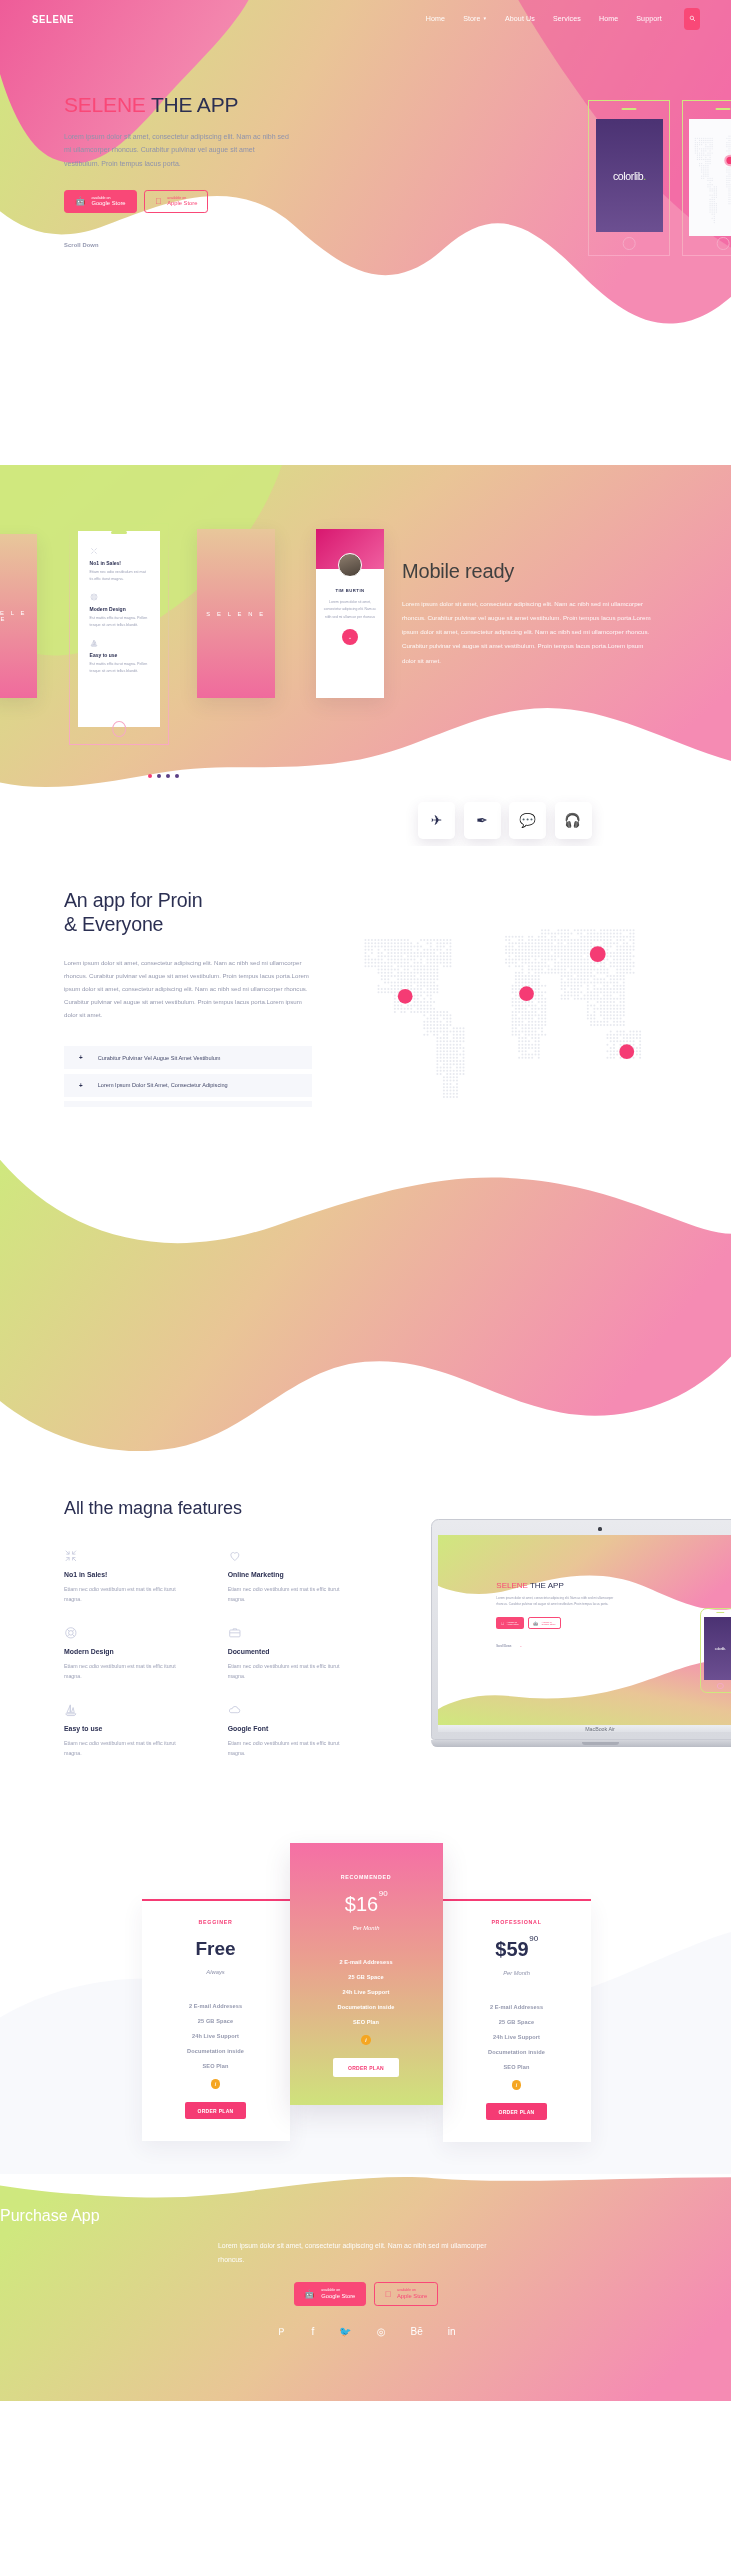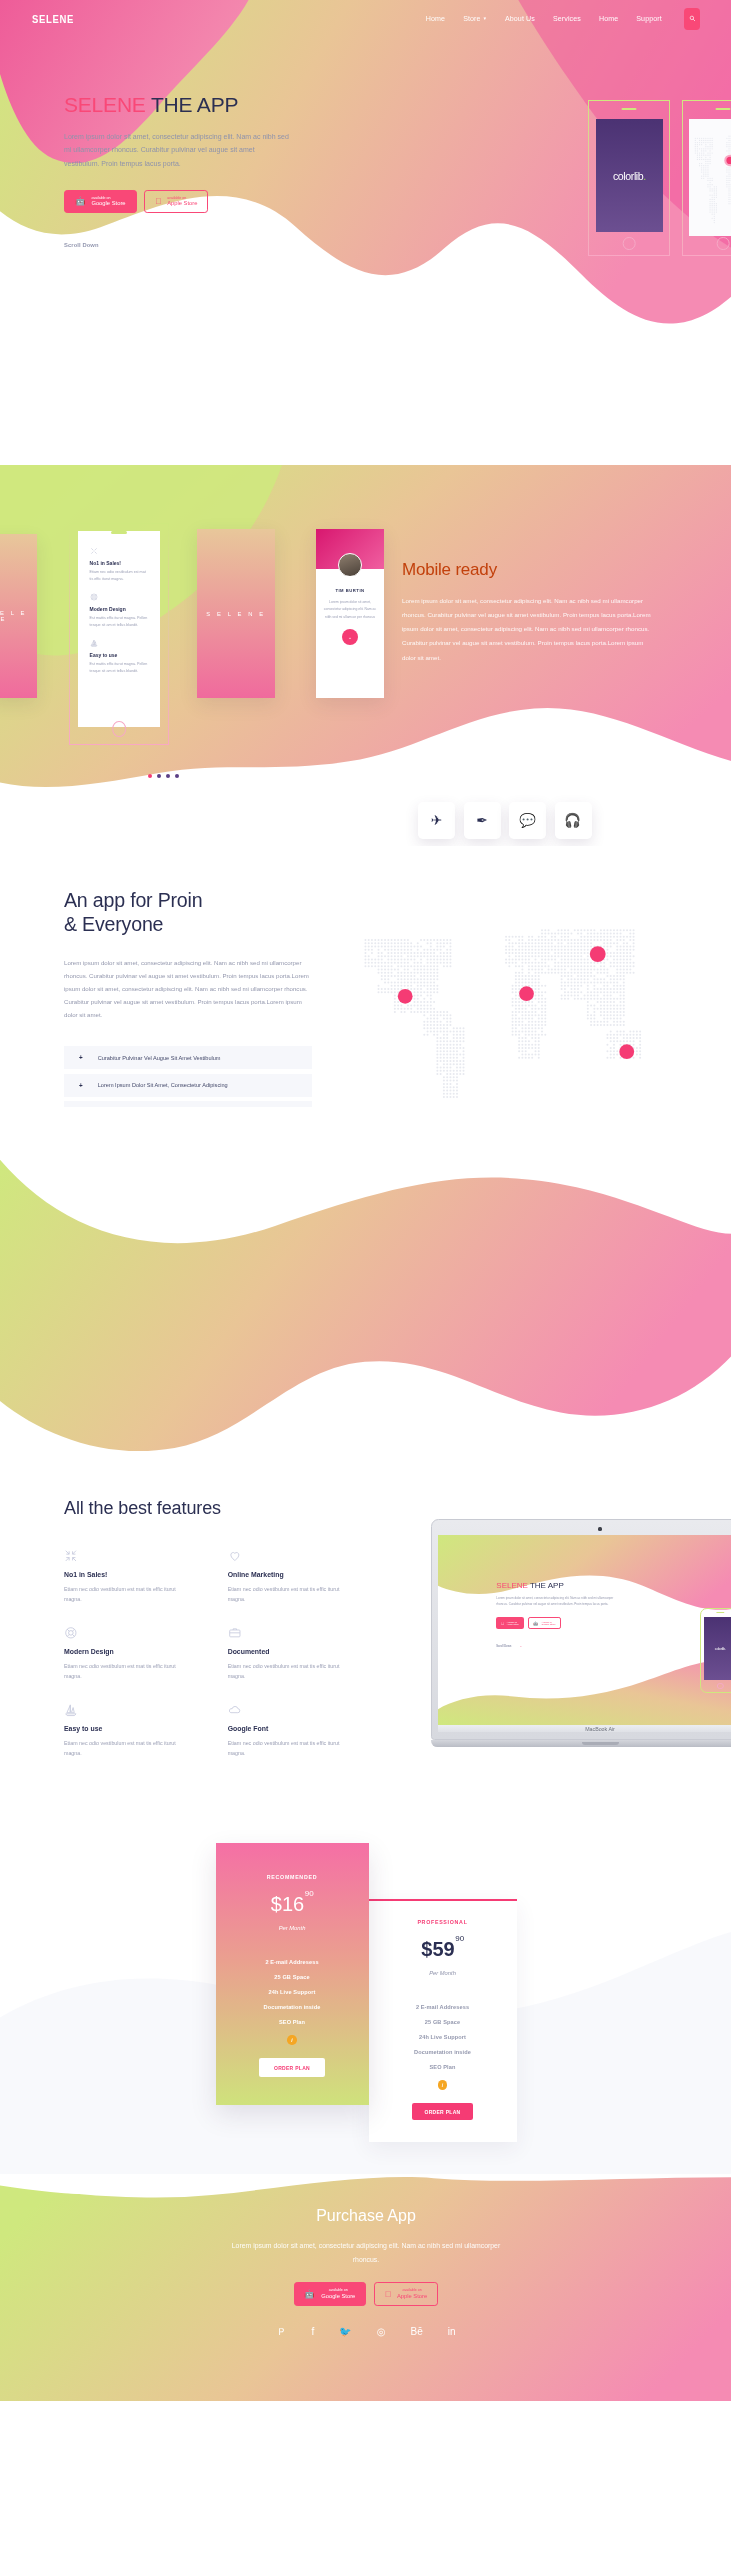--- a/index.html
+++ b/index.html
@@ -197,21 +197,21 @@
   .cc4 .circbtn {
     margin: 8.5px auto 0; width: 16px; height:16px; border-radius:50%;
     background: #f53b74; color:#fff; display:flex; align-items:center; justify-content:center;
     font-size: 5.3px;
   }
   .dots { position:absolute; left: 148px; bottom: 68px; display:flex; gap:4.8px; z-index: 15;}
   .dots i { width: 4.2px; height:4.2px; border-radius:50%; display:block; }
 
   .mr-right { width: 330px; padding: 95px 42px 0 0; position: relative; }
   .mr-title { font-family:"Liberation Sans Narrow","Liberation Sans",sans-serif;
-    font-size: 17px; color:#c2410c; font-weight: 400; letter-spacing: -0.2px;}
+    font-size: 20px; color:#404040; font-weight: 400; letter-spacing: -0.2px;}
   .mr-para { margin-top: 13.7px; color:#ffffff; font-size: 6.2px; line-height: 2.3; opacity: 0.92; max-width: 251px;}
   .icon-cards {
     position:absolute; left: 21px; bottom: 7.4px; display:flex; gap: 8.5px; z-index: 12;
   }
   .icon-card {
     width: 37px; height: 37px; border-radius: 4.8px; background:#fff;
     box-shadow: 0 5.3px 13.7px rgba(70,50,90,0.13);
     display:flex; align-items:center; justify-content:center;
     font-size: 13.7px;
   }
@@ -332,21 +332,21 @@
   .porder {
     display:inline-block; margin-top: 13.7px; padding: 5.3px 12.7px; border-radius: 2.1px;
     background:#f53b74; color:#fff; font-size: 5px; font-weight:700; letter-spacing:0.3px;
     text-decoration:none; cursor:pointer; border: none;
   }
   .pcard.mid .porder { background:#fff; color:#f53b74; padding: 6.3px 15px; }
 
   
   .purchase-sec { position:relative; height: 227px; overflow:hidden; }
   .purchase-bg { position:absolute; inset:0; width:732px; height:227px; }
-  .purchase-inner { position:relative; z-index:5; text-align:center; padding-top: 33px; }
+  .purchase-inner { position:relative; z-index:5; padding-top: 33px; }
   .pu-title { font-family:"Liberation Sans Narrow","Liberation Sans",sans-serif;
     font-size: 16px; color:#fff; font-weight:400; }
   .pu-para { margin: 13.7px auto 0; width: 296px; color:#fff; font-size: 6.9px; line-height: 2; opacity:0.95;}
   .pu-btns { display:flex; justify-content:center; gap: 7.4px; margin-top: 16px; }
   .socials { display:flex; justify-content:center; gap: 25px; margin-top: 21px; }
   .socials a { color:#fff; font-size: 10px; text-decoration:none; line-height:1; }
 </style>
 </head>
 <body>
 
@@ -2661,21 +2661,21 @@
           <stop offset="100%" stop-color="#f58bb3"></stop>
         </linearGradient>
       </defs>
       <path d="M0,100 C120,240 300,300 520,225 C760,142 900,110 1090,152 C1230,184 1320,240 1384,240 L1384,470 C1300,560 1180,600 1060,578 C930,554 830,470 690,482 C550,494 470,620 330,645 C200,668 80,620 0,556 Z" fill="url(#g4)"></path>
     </svg>
   </section>
 
   <section class="feat-sec">
     <div class="feat-wrap">
       <div class="feat-left">
-        <h2 class="feat-title">All the best features</h2>
+        <h2 class="feat-title">All the magna features</h2>
         <div class="feat-grid">
           <div class="feat-item">
             <span class="fico">
               <svg width="13.7" height="13.7" viewBox="0 0 24 24" fill="none" stroke="currentColor" stroke-width="1.5">
                   <path d="M3 3l6 6M9 9H4M9 9V4M21 3l-6 6M15 9h5M15 9V4M3 21l6-6M9 15H4M9 15v5M21 21l-6-6M15 15h5M15 15v5"></path>
                 </svg>
             </span>
             <h3>No1 in Sales!</h3>
             <p>Etiam nec odio vestibulum est mat tis effic iturut magna.</p>
           </div>
@@ -2806,20 +2806,34 @@
       </div>
     </div>
   </section>
 
   <section class="pricing-sec">
     <svg style="position:absolute;left:0;top:-32px;width:732px;height:402px;z-index:1" viewBox="0 0 1384 760" preserveAspectRatio="none">
       <path d="M0,430 C120,360 260,340 420,370 C560,396 650,430 800,430 C960,430 1080,392 1200,340 C1280,306 1340,280 1384,268 L1384,760 L0,760 Z" fill="#f7f8fb" opacity="0.85"></path>
     </svg>
 
     <div class="pricing-wrap">
+      <div class="pcard">
+        <div class="ptag">BEGGINER</div>
+        <div class="pfree">Free</div>
+        <div class="pper">Always</div>
+        <ul class="plist">
+          <li>2 E-mail Addresess</li>
+          <li>25 GB Space</li>
+          <li>24h Live Support</li>
+          <li>Documetation inside</li>
+          <li>SEO Plan</li>
+        </ul>
+        <div class="pinfo">i</div>
+        <a class="porder" href="#">ORDER PLAN</a>
+      </div>
 
       <div class="pcard mid">
         <div class="ptag">RECOMMENDED</div>
         <div class="pprice"><span>$16</span><sup>90</sup></div>
         <div class="pper">Per Month</div>
         <ul class="plist">
           <li>2 E-mail Addresess</li>
           <li>25 GB Space</li>
           <li>24h Live Support</li>
           <li>Documetation inside</li>

